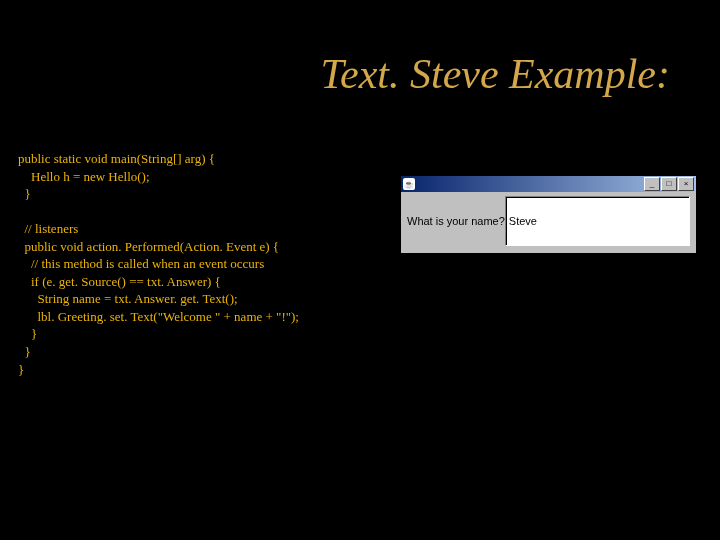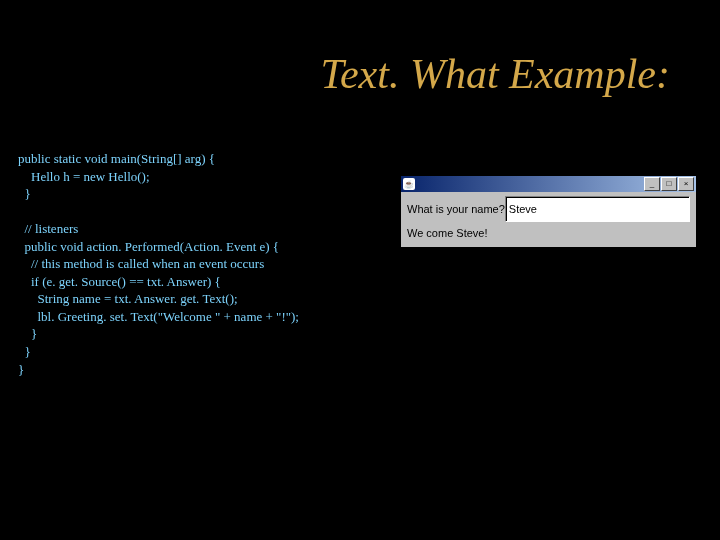--- a/index.html
+++ b/index.html
@@ -18,21 +18,21 @@
     right: 50px;
     color: #d4a84a;
     font-size: 42px;
     font-style: italic;
     font-family: "Times New Roman", serif;
   }
   .code-block {
     position: absolute;
     top: 150px;
     left: 18px;
-    color: #7dd3fc;
+    color: #eab308;
     font-family: "Times New Roman", serif;
     font-size: 13px;
     line-height: 1.35;
     white-space: pre;
   }
   .applet-window {
     position: absolute;
     top: 175px;
     left: 400px;
     width: 295px;
@@ -103,36 +103,36 @@
   }
   .text-input {
     flex: 1;
     height: 16px;
     background: #fff;
     border-top: 1px solid #808080;
     border-left: 1px solid #808080;
     border-right: 1px solid #fff;
     border-bottom: 1px solid #fff;
     box-shadow: inset 1px 1px 0 #000;
-    padding: 4px 3px;
+    padding: 16px 3px;
     font-size: 11px;
     color: #000;
     display: flex;
     align-items: center;
   }
   .greeting {
     color: #000;
     font-size: 11px;
     padding: 2px 0 4px 0;
   }
 </style>
 </head>
 <body>
 
-<div class="title">Text. What Example:</div>
+<div class="title">Text. Steve Example:</div>
 
 <div class="code-block">public static void main(String[] arg) {
     Hello h = new Hello();
   }
 
   // listeners
   public void action. Performed(Action. Event e) {
     // this method is called when an event occurs
     if (e. get. Source() == txt. Answer) {
       String name = txt. Answer. get. Text();
@@ -153,15 +153,14 @@
       <div class="wbtn">×</div>
     </div>
   </div>
   <div class="client-area">
     <div class="row1">
       <span class="prompt-label">What is your name?</span>
       <div class="text-input">
         <span>Steve</span>
       </div>
     </div>
-    <div class="greeting">We come Steve!</div>
   </div>
 </div>
 
 </body></html>

